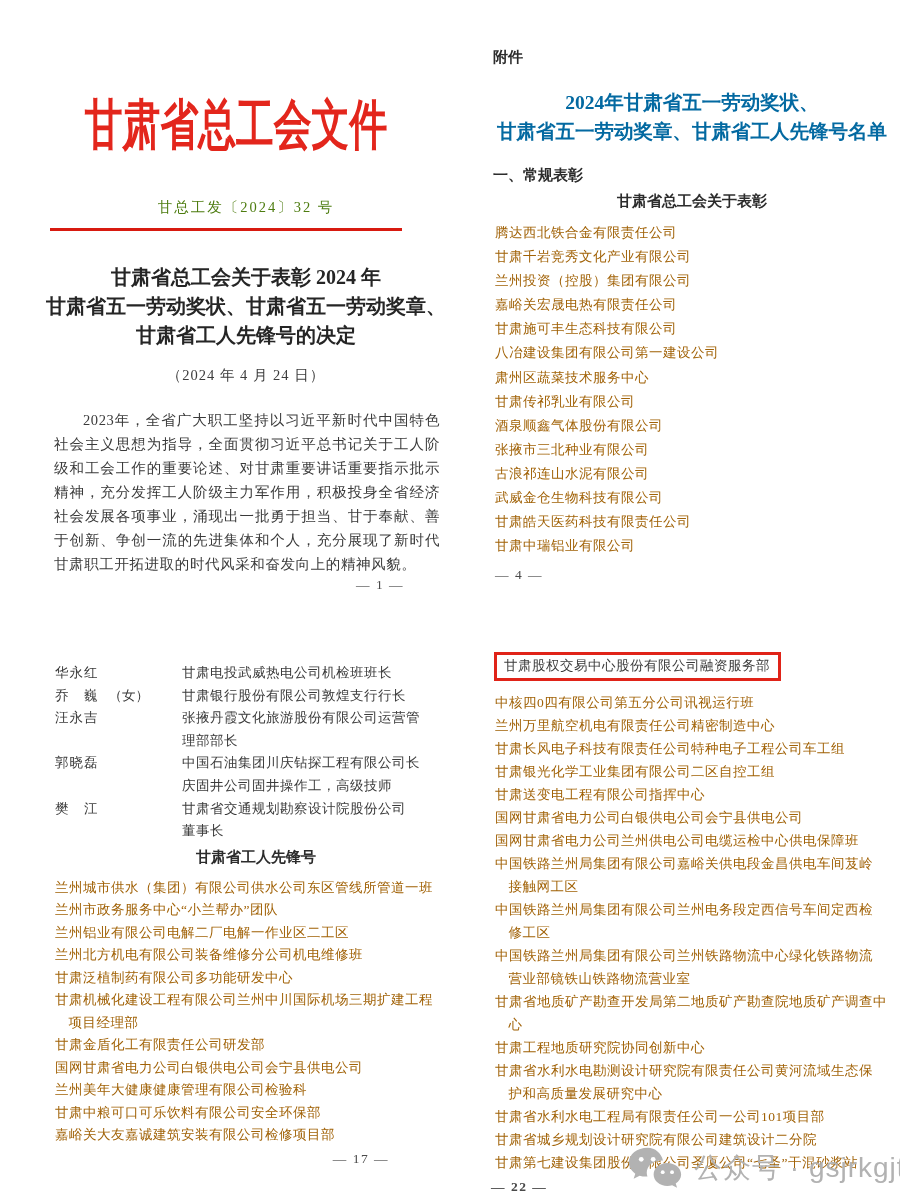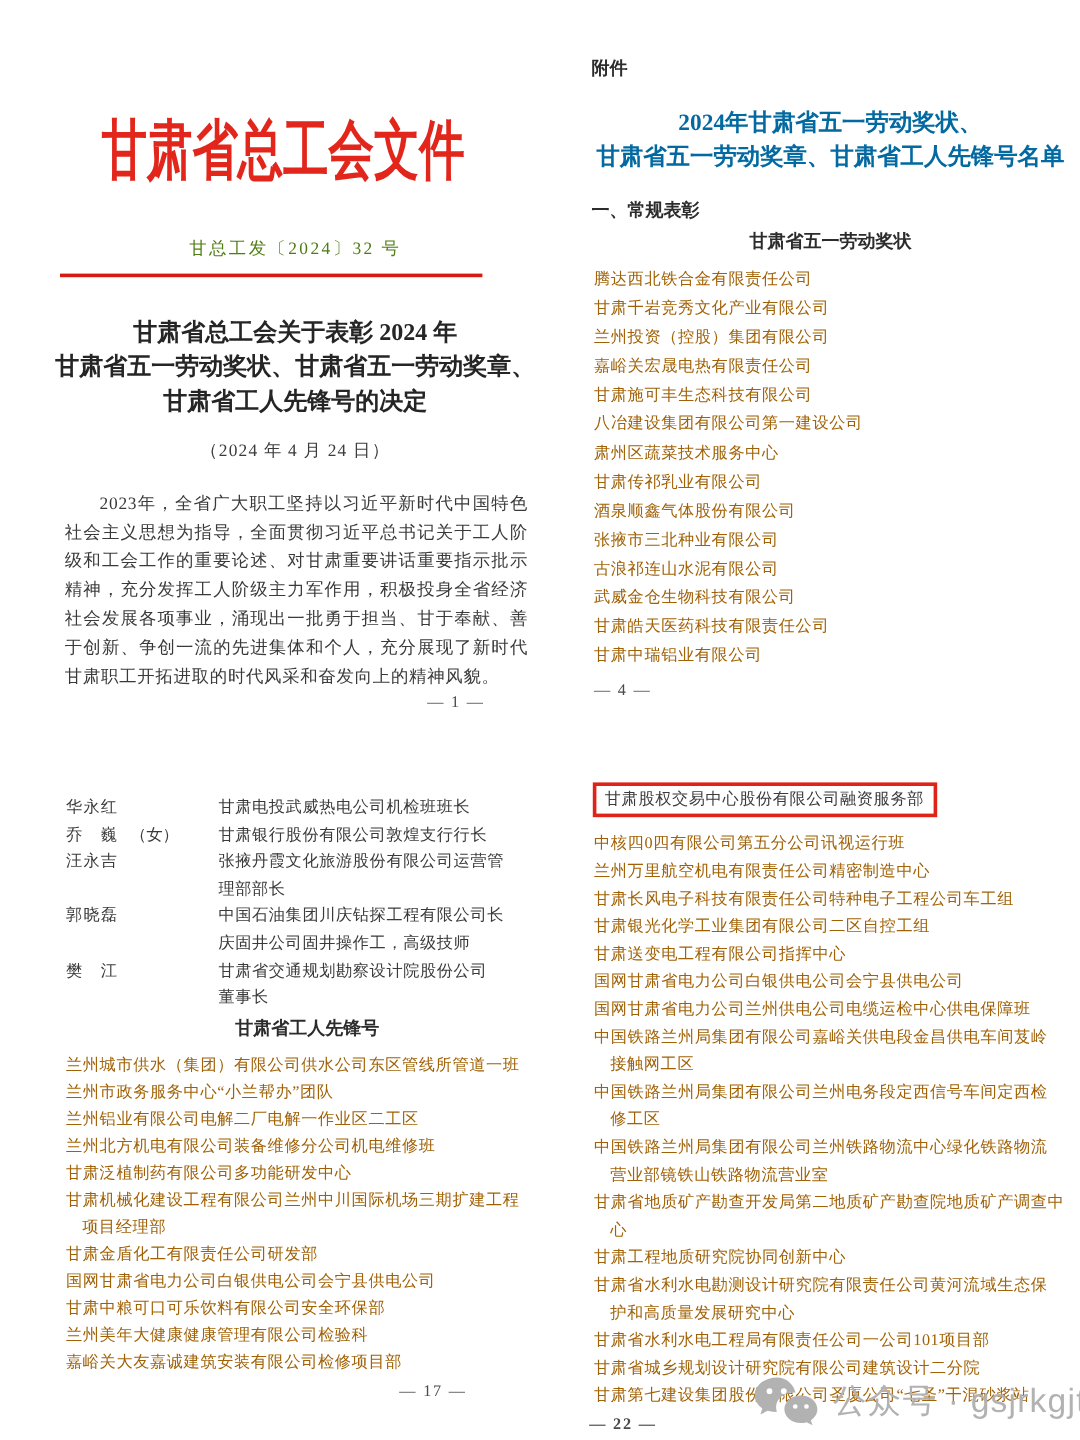--- a/index.html
+++ b/index.html
@@ -97,21 +97,21 @@
     <div class="pagenum pn-r1">— 1 —</div>
   </section>
 
   <section class="page page-tr">
     <div class="gothic annex-label">附件</div>
     <h2 class="annex-title">
       <div>2024年甘肃省五一劳动奖状、</div>
       <div>甘肃省五一劳动奖章、甘肃省工人先锋号名单</div>
     </h2>
     <div class="gothic annex-section">一、常规表彰</div>
-    <div class="gothic annex-sub">甘肃省五一劳动奖状</div>
+    <div class="gothic annex-sub">甘肃省总工会关于表彰</div>
     <div class="list">
 
         <div class="item">腾达西北铁合金有限责任公司</div>
 
         <div class="item">甘肃千岩竞秀文化产业有限公司</div>
 
         <div class="item">兰州投资（控股）集团有限公司</div>
 
         <div class="item">嘉峪关宏晟电热有限责任公司</div>
 
@@ -197,23 +197,23 @@
 
         <div class="item">甘肃泛植制药有限公司多功能研发中心</div>
 
         <div class="item">甘肃机械化建设工程有限公司兰州中川国际机场三期扩建工程
 项目经理部</div>
 
         <div class="item">甘肃金盾化工有限责任公司研发部</div>
 
         <div class="item">国网甘肃省电力公司白银供电公司会宁县供电公司</div>
 
+        <div class="item">兰州美年大健康健康管理有限公司检验科</div>
+
         <div class="item">甘肃中粮可口可乐饮料有限公司安全环保部</div>
-
-        <div class="item">兰州美年大健康健康管理有限公司检验科</div>
 
         <div class="item">嘉峪关大友嘉诚建筑安装有限公司检修项目部</div>
       </div>
     <div class="pagenum pn-r17">— 17 —</div>
   </section>
 
   <section class="page page-br">
     <div class="boxed-item">
       <span class="redbox">甘肃股权交易中心股份有限公司融资服务部</span>
     </div>

